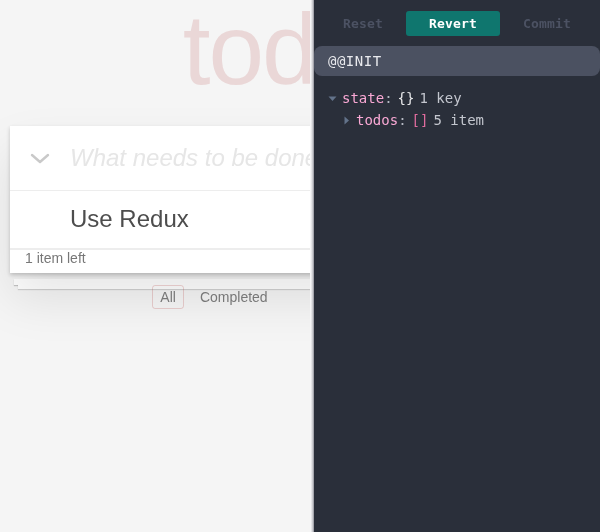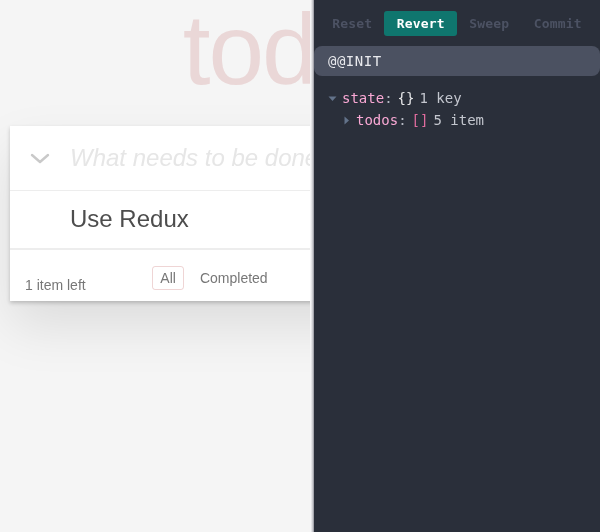--- a/index.html
+++ b/index.html
@@ -146,39 +146,40 @@
     padding: 0 15px 0 10px;
     color: #4d4d4d;
     font-size: 24px;
     font-weight: 300;
     line-height: 1.2;
     white-space: nowrap;
   }
 
   #todo-footer {
     position: relative;
-    height: 52px;
-    display: flex;
-    align-items: flex-end;
+    height: 24px;
+    display: flex;
+    align-items: flex-start;
     color: #777;
     font-size: 14px;
-    padding: 8px 15px;
+    padding: 0 15px;
     border-top: 1px solid #ededed;
   }
 
   #todo-count { flex: 0 0 auto; font-weight: 300; }
 
   #filters {
     position: absolute;
     left: 0;
     right: 0;
     display: flex;
     justify-content: center;
     gap: 2px;
     list-style: none;
+    margin-top: 32px;
   }
 
   .filter-link {
     display: inline-block;
     color: inherit;
     text-decoration: none;
     padding: 3px 7px;
     margin: 3px;
     border: 1px solid transparent;
     border-radius: 3px;
@@ -330,21 +331,20 @@
   </div>
 </div>
 
 <div id="devtools-resizer"></div>
 
 <div id="devtools">
 
   <div id="dt-toolbar">
     <button class="dt-btn">Reset</button>
     <button class="dt-btn active">Revert</button>
-    <button class="dt-btn">Sweep</button>
     <button class="dt-btn">Commit</button>
   </div>
 
   <div id="dt-actions">
     <div class="dt-action-row selected">@@INIT</div>
   </div>
 
   <div id="dt-state-tree">
 
     <div class="tree-row level-0">

